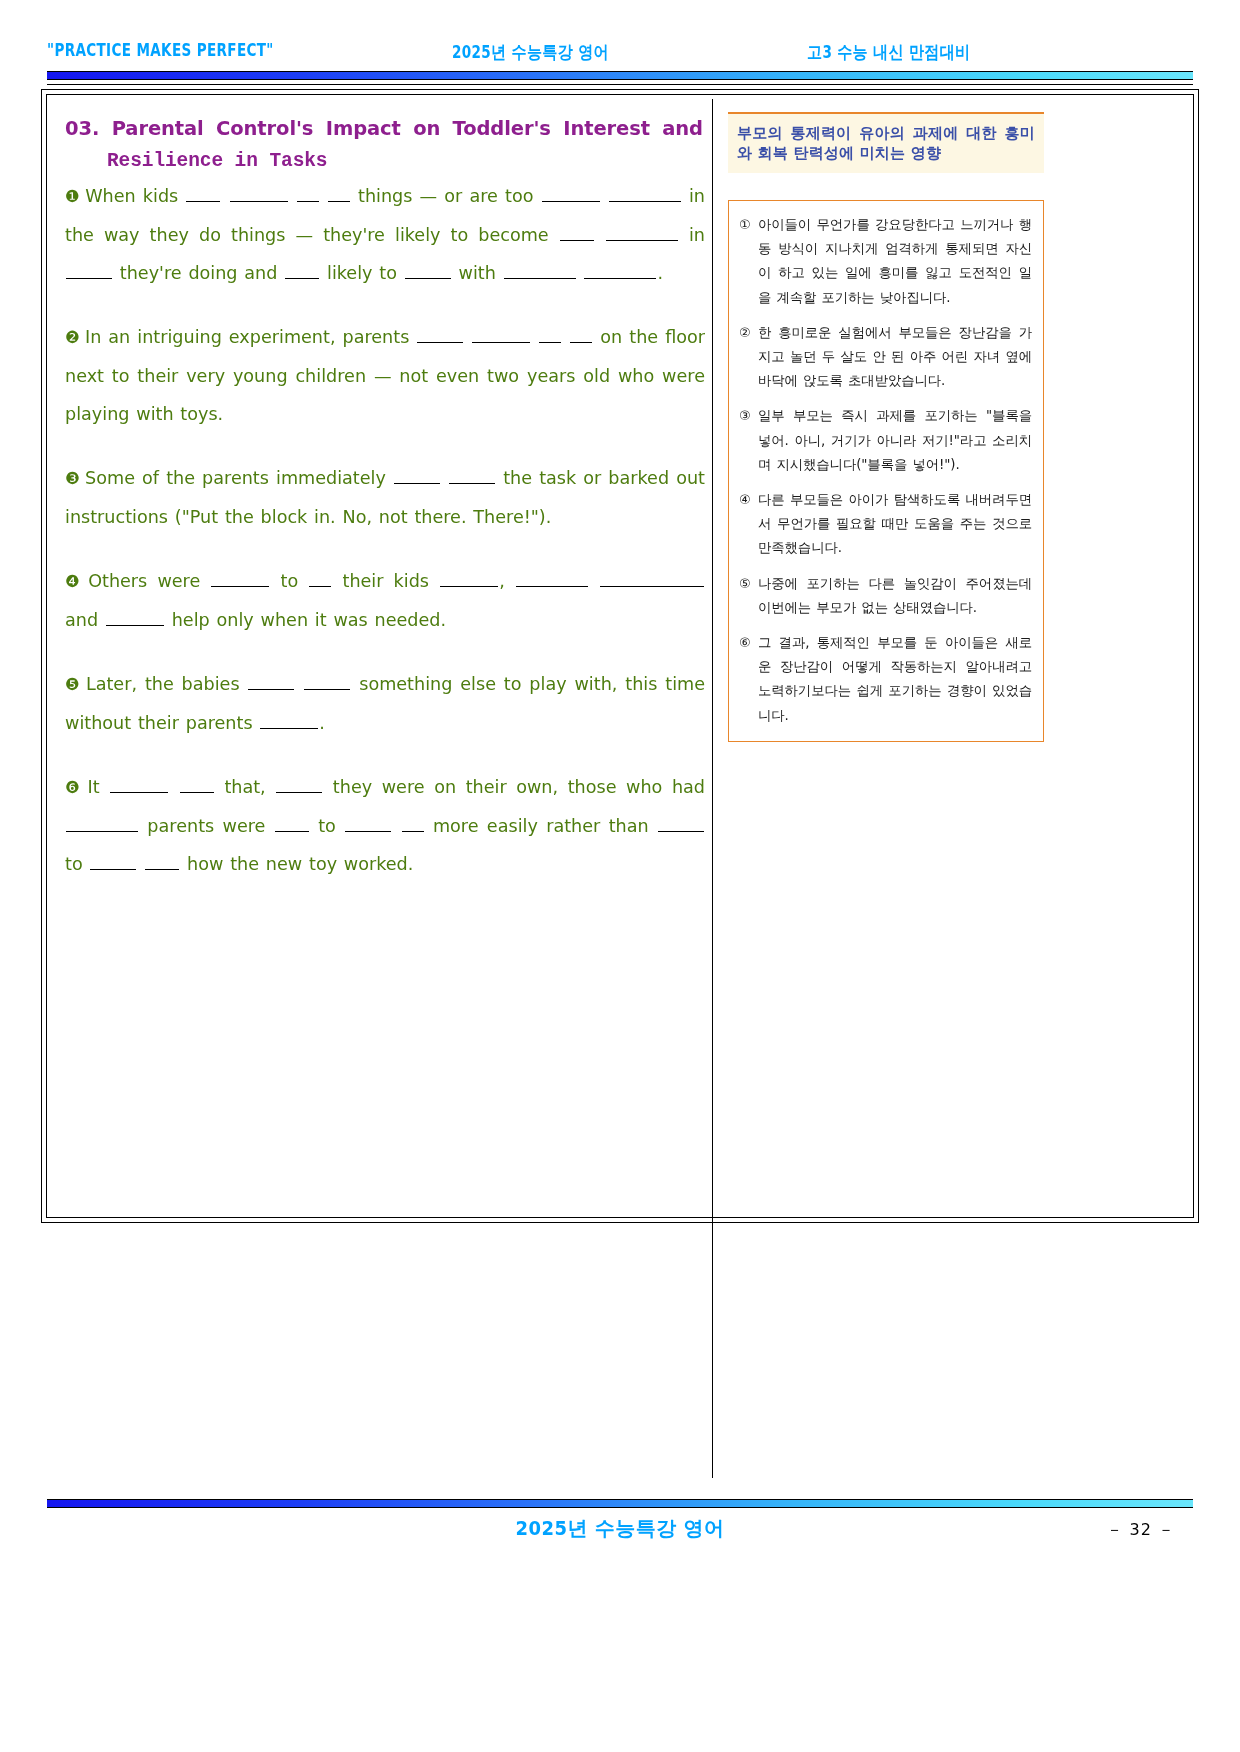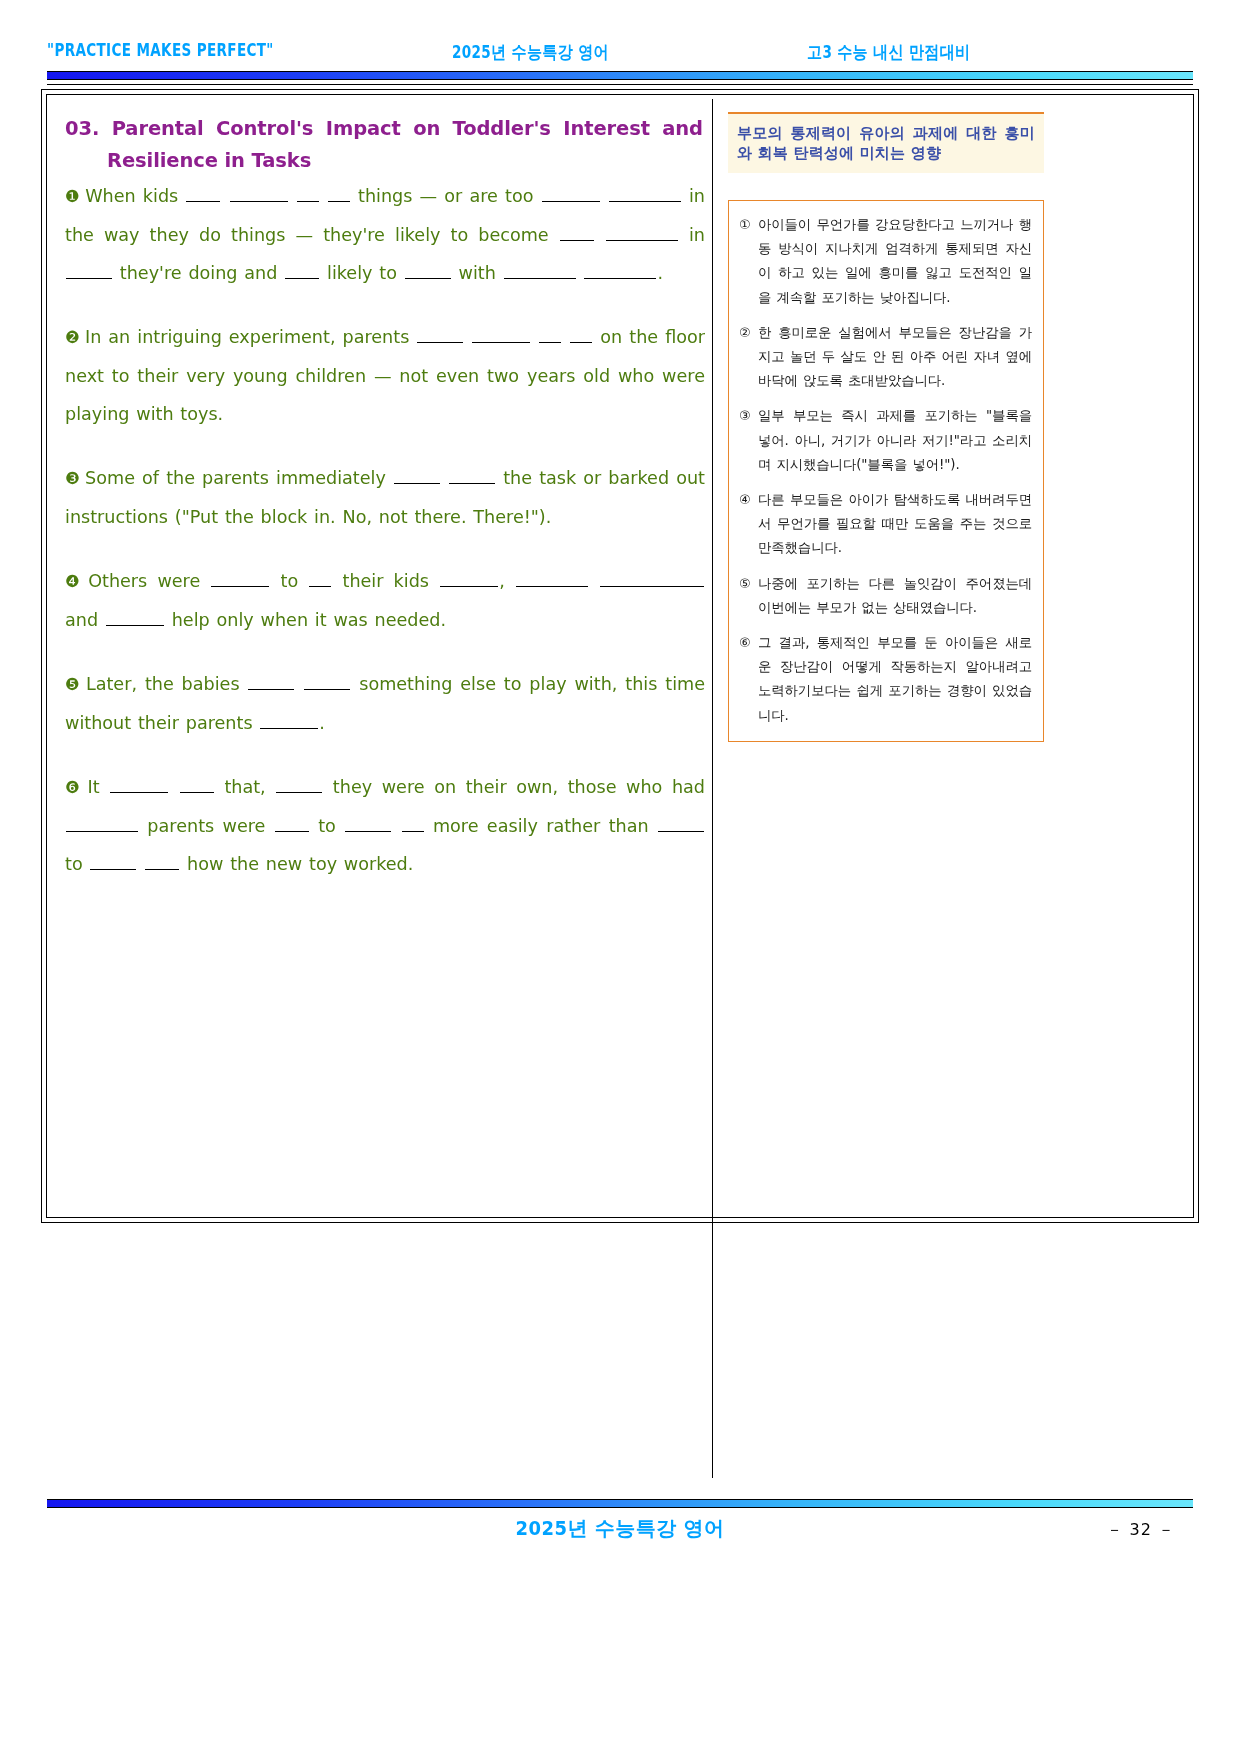--- a/index.html
+++ b/index.html
@@ -93,20 +93,21 @@
     padding-right: 4px;
     letter-spacing: -0.1px;
   }
   .q-title-line2 {
     color: #8e1f8e;
     font-weight: bold;
     font-size: 19.5px;
     line-height: 32px;
     padding-left: 45px;
     letter-spacing: -0.1px;
+    font-family: Liberation Mono, monospace;
   }
 
   .para {
     font-size: 17.6px;
     line-height: 38px;
     color: #4d7c0f;
     text-align: justify;
     text-align-last: left;
     margin-top: 26px;
     padding-left: 3px;

